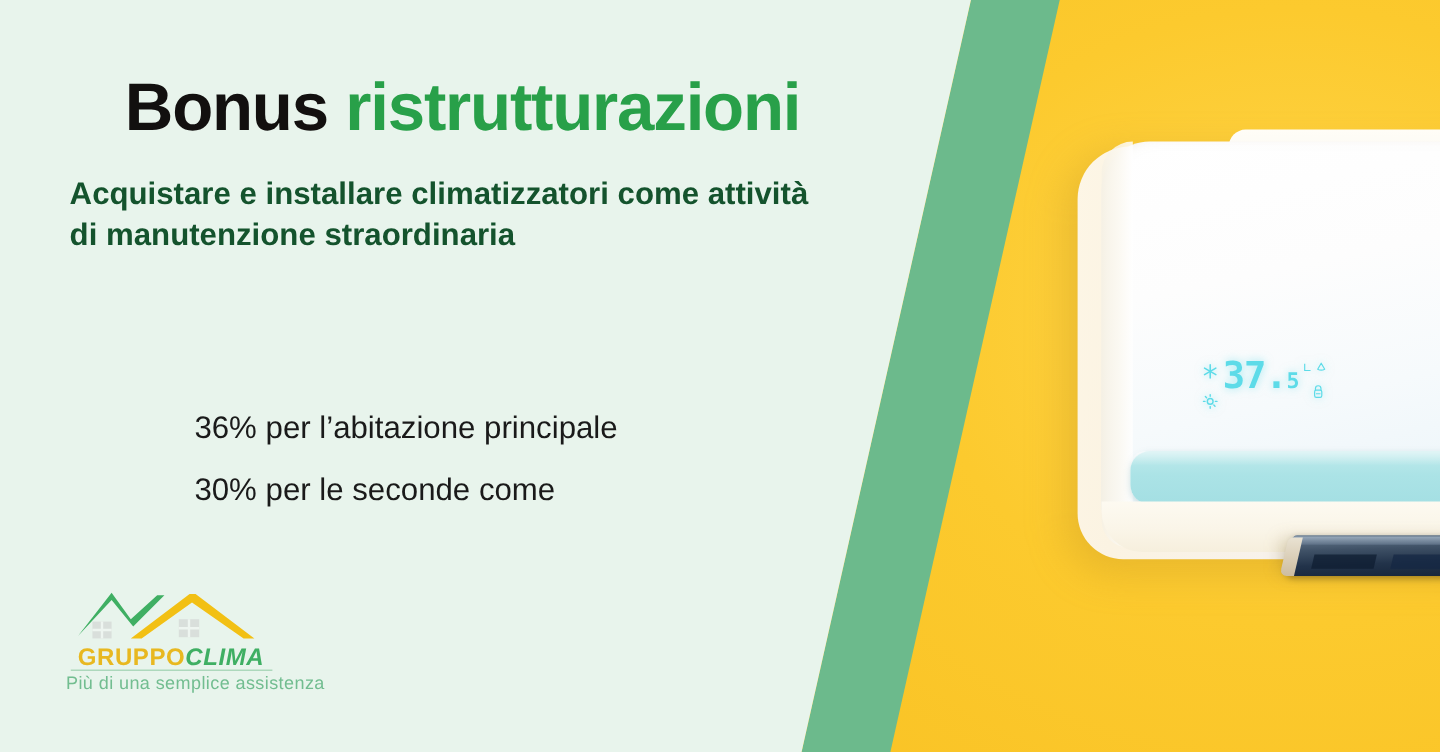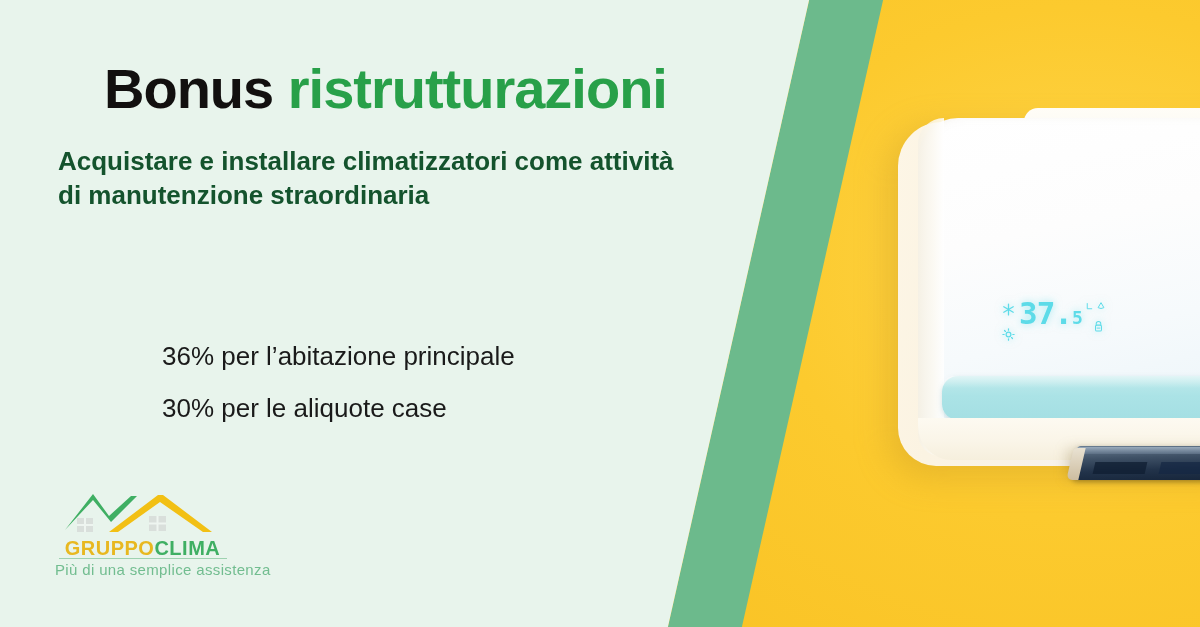--- a/index.html
+++ b/index.html
@@ -164,21 +164,21 @@
 
   
   .logo{position:absolute;left:55px;top:488px;width:175px;height:92px;}
   .logo-mark{position:absolute;left:8px;top:0;width:160px;height:52px;}
   .logo-word{
     position:absolute;left:0;top:50px;width:175px;
     text-align:center;font-size:20px;font-weight:700;letter-spacing:.5px;
     line-height:1;white-space:nowrap;
   }
   .logo-word .gruppo{color:#e8b820;}
-  .logo-word .clima{color:#3faf63;}
+  .logo-word .clima{color:#3faf63;font-style:italic;}
   .logo-rule{
     position:absolute;left:4px;top:70px;width:168px;height:1px;background:#9ed2b0;
   }
   .logo-tag{
     position:absolute;left:0;top:73px;width:175px;text-align:center;
     font-size:15px;color:#72bd90;letter-spacing:.35px;white-space:nowrap;
   }
 </style>
 </head>
 <body>
@@ -263,21 +263,21 @@
   <div class="subhead">Acquistare e installare climatizzatori come attività di manutenzione straordinaria</div>
 
 
   <div class="rate-row r1">
     <b>36%</b>
     <span>per l’abitazione principale</span>
   </div>
 
   <div class="rate-row r2">
     <b>30%</b>
-    <span>per le aliquote case</span>
+    <span>per le seconde come</span>
   </div>
 
   <div class="logo">
     <svg class="logo-mark" viewBox="0 0 160 52">
       <rect x="14" y="30" width="16" height="14" fill="#d9dfdb"></rect>
       <line x1="22" y1="30" x2="22" y2="44" stroke="#eef5f0" stroke-width="2"></line>
       <line x1="14" y1="37" x2="30" y2="37" stroke="#eef5f0" stroke-width="2"></line>
       <rect x="86" y="28" width="17" height="15" fill="#d9dfdb"></rect>
       <line x1="94.5" y1="28" x2="94.5" y2="43" stroke="#eef5f0" stroke-width="2"></line>
       <line x1="86" y1="35.5" x2="103" y2="35.5" stroke="#eef5f0" stroke-width="2"></line>

